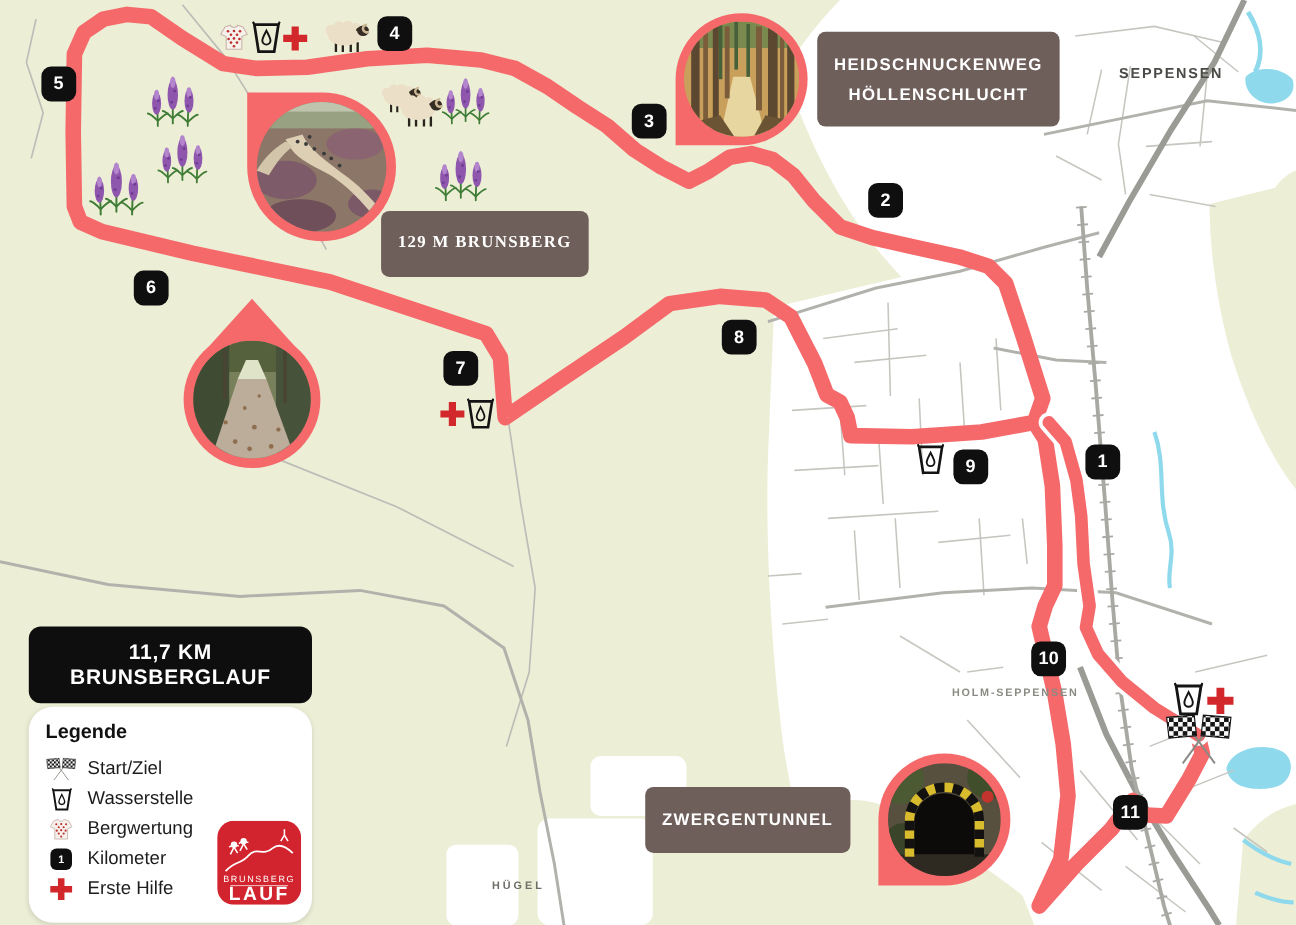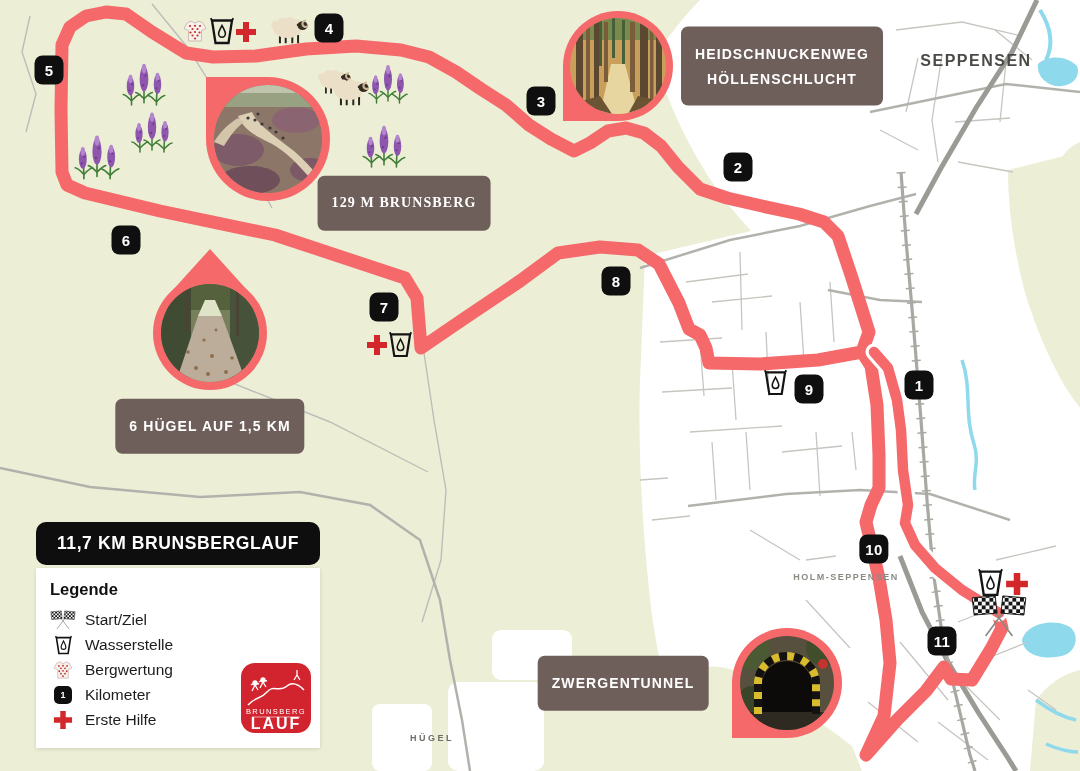--- a/index.html
+++ b/index.html
@@ -10,24 +10,24 @@
   #icons-layer{z-index:3}#labels-layer{z-index:4}#markers-layer{z-index:5}#places-layer{z-index:2}
   .map-icon{position:absolute;}
   .km-marker{position:absolute;min-width:29px;height:29px;padding:0 6px;box-sizing:border-box;
     background:#0f0f0f;border-radius:8px;color:#fff;font:700 15px/29px "Liberation Sans",sans-serif;
     text-align:center;transform:translate(-50%,-50%);letter-spacing:.3px;}
   .map-label{position:absolute;transform:translate(-50%,-50%);background:#6F5F5A;color:#fff;
     font:800 14px/1.75 "Liberation Sans",sans-serif;letter-spacing:1.1px;padding:15px 14px;
     border-radius:7px;text-align:center;white-space:nowrap;}
   .place{position:absolute;transform:translate(-50%,-50%);color:#55554f;font-weight:700;white-space:nowrap;}
   
-  .legend{position:absolute;left:36px;top:522px;width:284px;z-index:6;}
+  .legend{position:absolute;left:24px;top:522px;width:236px;z-index:6;}
   .legend-title{background:#0e0e0e;border-radius:10px;color:#fff;text-align:center;
     font-size:17.5px;font-weight:800;letter-spacing:.6px;padding:11px 0;}
-  .legend-body{position:relative;background:#fff;border-radius:0;margin-top:3px;
+  .legend-body{position:relative;background:#fff;border-radius:20px;margin-top:3px;
     padding:12px 14px 16px 14px;box-shadow:0 1px 4px rgba(0,0,0,.12);}
   .legend-heading{font-size:16.5px;font-weight:800;color:#111;margin-bottom:8px;}
   .legend-row{display:flex;align-items:center;gap:9px;height:25px;}
   .legend-row .licon{width:26px;display:flex;justify-content:center;align-items:center;}
   .legend-row .ltext{font-size:15.5px;color:#1c1c1c;}
   .mini-km{width:18px;height:18px;background:#0f0f0f;border-radius:5px;color:#fff;
     font:700 9px/18px "Liberation Sans",sans-serif;text-align:center;}
   .logo{position:absolute;right:9px;bottom:15px;width:70px;height:70px;}
   .route-stroke{fill:none;stroke:#F5696B;stroke-width:13;stroke-linejoin:round;stroke-linecap:round;}
   .route-casing{fill:none;stroke:#ffffff;stroke-width:17;stroke-linejoin:round;stroke-linecap:round;}
@@ -257,21 +257,21 @@
       <rect x="740" y="712" width="94" height="18" fill="#2E2A22"></rect>
       <path d="M758,714 L758,683 A29,27 0 0 1 816,683 L816,714" fill="none" stroke="#141210" stroke-width="8"></path>
       <path d="M758,714 L758,683 A29,27 0 0 1 816,683 L816,714" fill="none" stroke="#D9BB2E" stroke-width="8" stroke-dasharray="7 8"></path>
       <path d="M762,712 L762,684 A25,23 0 0 1 812,684 L812,712 Z" fill="#0D0B09"></path>
       <circle cx="823" cy="664" r="5" fill="#C4342E"></circle>
     </g>
   </g>
 </svg>
 
 <div id="places-layer">
-      <div class="place" style="left: 976px; top: 61px; font-size: 16px; letter-spacing: 1.5px; color: rgb(74, 74, 70); text-align: right;">SEPPENSEN</div>
+      <div class="place" style="left: 976px; top: 61px; font-size: 12px; letter-spacing: 1.5px; color: rgb(74, 74, 70); text-align: right;">SEPPENSEN</div>
       <div class="place" style="left: 846px; top: 577px; font-size: 9px; letter-spacing: 1.5px; color: rgb(139, 139, 132);">HOLM-SEPPENSEN</div>
       <div class="place" style="left: 432px; top: 738px; font-size: 9px; letter-spacing: 2.5px; color: rgb(110, 110, 104);">HÜGEL</div>
     </div>
 <div id="icons-layer">
       <svg class="map-icon" width="24" height="22" style="left: 183px; top: 20px;">
         <use href="#sym-jersey"></use>
       </svg>
       <svg class="map-icon" width="24" height="28" style="left: 210px; top: 17px;">
         <use href="#sym-cup"></use>
       </svg>
@@ -321,40 +321,37 @@
         <use href="#sym-flags"></use>
       </svg>
     </div>
 <div id="labels-layer">
       <div class="map-label" style="left: 782px; top: 66px;">
         <div>HEIDSCHNUCKENWEG</div>
         <div>HÖLLENSCHLUCHT</div>
       </div>
       <div class="map-label" style="left: 404px; top: 203px; font-family: Liberation Serif, serif;">
         <div>129 M BRUNSBERG</div>
-      </div>
-      <div class="map-label" style="left: 210px; top: 426px;">
-        <div>6 HÜGEL AUF 1,5 KM</div>
       </div>
       <div class="map-label" style="left: 623px; top: 683px;">
         <div>ZWERGENTUNNEL</div>
       </div>
     </div>
 <div id="markers-layer">
       <div class="km-marker" style="left: 919px; top: 385px;">1</div>
       <div class="km-marker" style="left: 738px; top: 167px;">2</div>
       <div class="km-marker" style="left: 541px; top: 101px;">3</div>
       <div class="km-marker" style="left: 329px; top: 28px;">4</div>
       <div class="km-marker" style="left: 49px; top: 70px;">5</div>
       <div class="km-marker" style="left: 126px; top: 240px;">6</div>
       <div class="km-marker" style="left: 384px; top: 307px;">7</div>
       <div class="km-marker" style="left: 616px; top: 281px;">8</div>
       <div class="km-marker" style="left: 809px; top: 389px;">9</div>
       <div class="km-marker" style="left: 874px; top: 549px;">10</div>
-      <div class="km-marker" style="left: 942px; top: 641px;">11</div>
+      <div class="km-marker" style="left: 942px; top: 677px;">11</div>
     </div>
 
 <div class="legend">
   <div class="legend-title">11,7 KM BRUNSBERGLAUF</div>
   <div class="legend-body">
     <div class="legend-heading">Legende</div>
 
     <div class="legend-row">
       <span class="licon">
         <svg width="26" height="20" viewBox="0 0 60 46">

